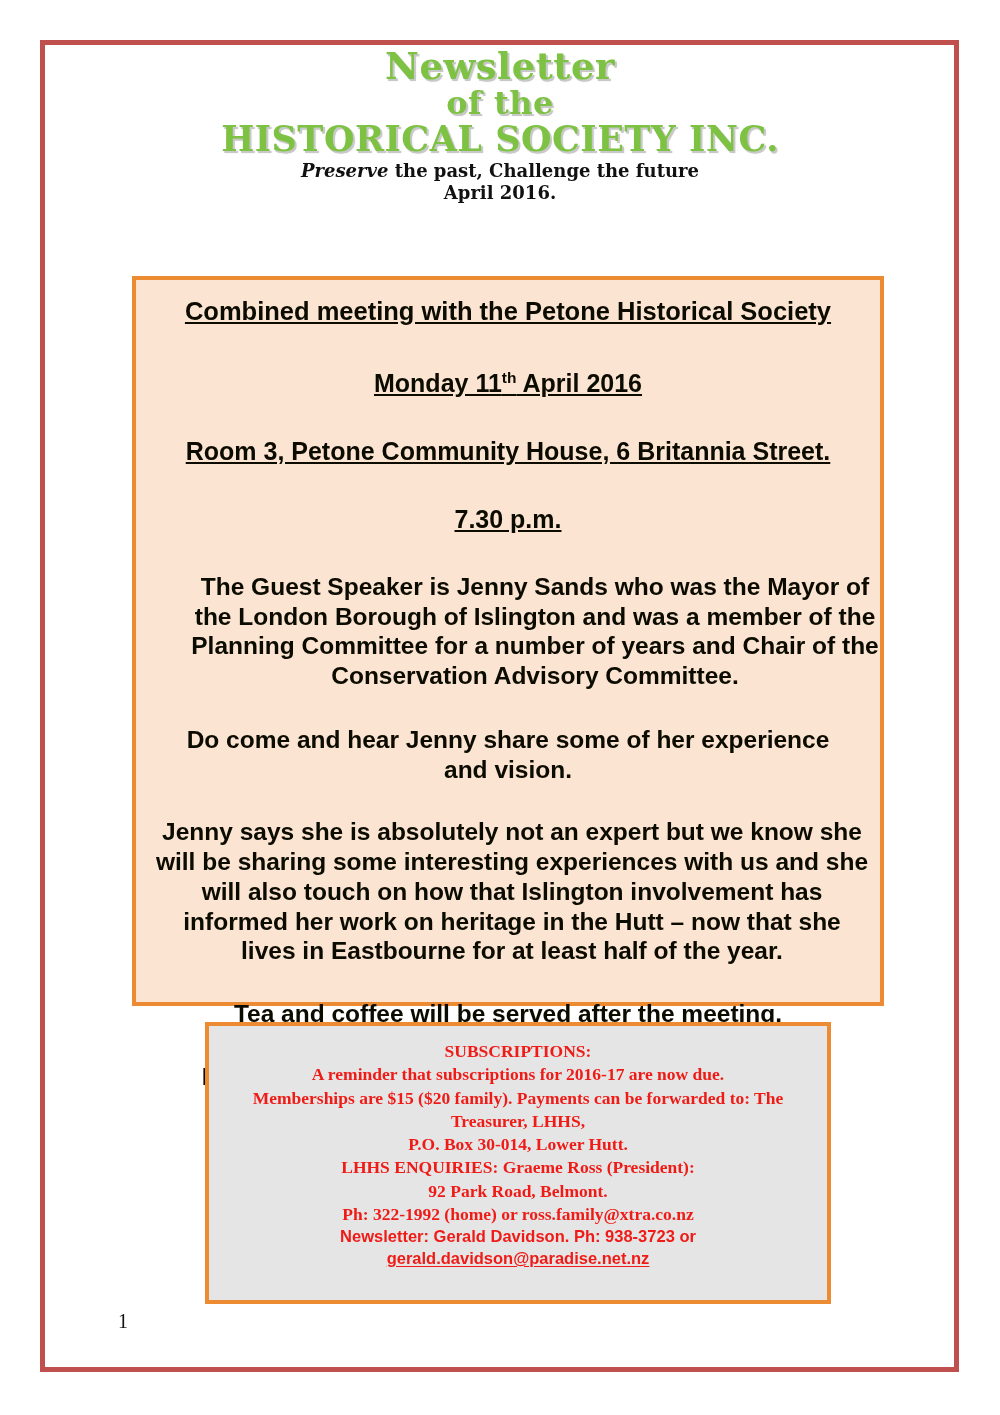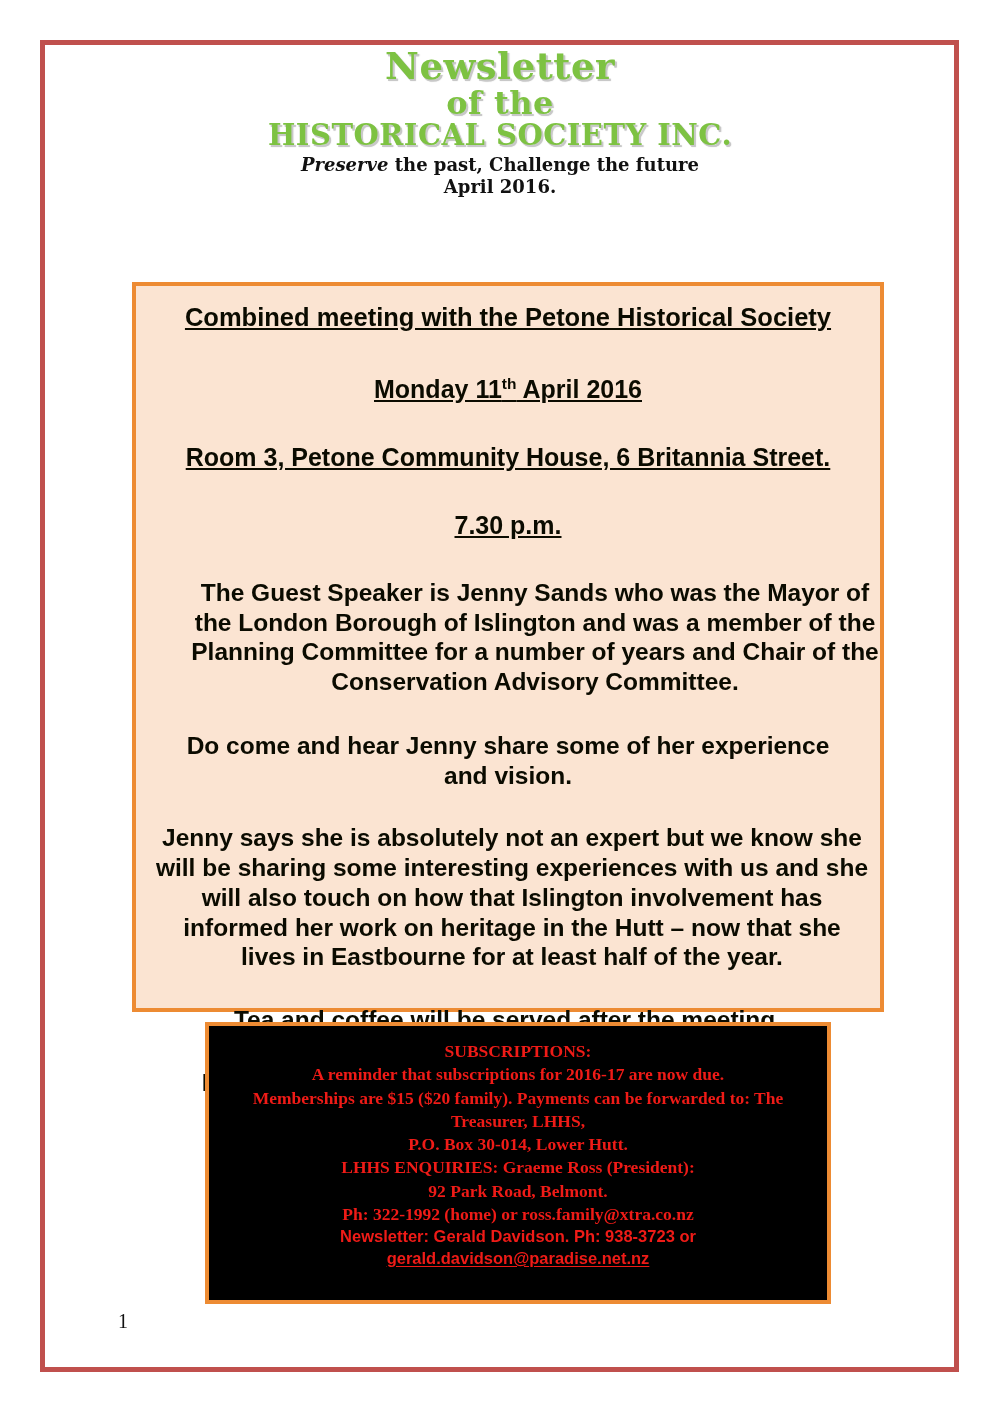--- a/index.html
+++ b/index.html
@@ -39,39 +39,39 @@
     font-weight: bold;
     color: #7dc242;
     letter-spacing: 0.5px;
     line-height: 1.02;
     text-shadow: 1.5px 1.5px 0 #c8c8c8, 2px 2px 1px rgba(120,120,120,0.45);
     white-space: nowrap;
   }
   #mast-1 { font-size: 37px; }
   #mast-2 { font-size: 32px; margin-top: 1px; }
   #mast-3 { font-size: 32px; margin-top: 2px; }
-  #mast-4 { font-size: 29px; margin-top: 2px; text-align: center; }
+  #mast-4 { font-size: 35px; margin-top: 2px; text-align: center; }
 
   .tagline {
     font-family: "DejaVu Serif", "Liberation Serif", serif;
     font-weight: bold;
     font-size: 18px;
     color: #111111;
     line-height: 1.15;
     white-space: nowrap;
   }
   #tagline-1 { margin-top: 4px; }
   #tagline-1 .preserve { font-style: italic; }
   #tagline-2 { margin-top: 1px; }
 
   
   #meeting-box {
     position: absolute;
     left: 132px;
-    top: 282px;
+    top: 276px;
     width: 752px;
     height: 730px;
     box-sizing: border-box;
     background: #fbe4d2;
     border: 4px solid #ed8b33;
     padding: 10px 18px 0 18px;
     text-align: center;
   }
   .meet-head {
     font-family: "Liberation Sans", sans-serif;
@@ -105,21 +105,21 @@
   #meet-p5 { margin-top: 33px;  width: 690px; }
 
   
   #subs-box {
     position: absolute;
     left: 205px;
     top: 1022px;
     width: 626px;
     height: 282px;
     box-sizing: border-box;
-    background: #000000;
+    background: #e5e5e5;
     border: 4px solid #ed8b33;
     padding: 14px 10px 0 10px;
     text-align: center;
   }
   .subs-line {
     font-family: "Liberation Serif", "DejaVu Serif", serif;
     font-weight: bold;
     color: #ef1b17;
     font-size: 17.5px;
     line-height: 1.33;

